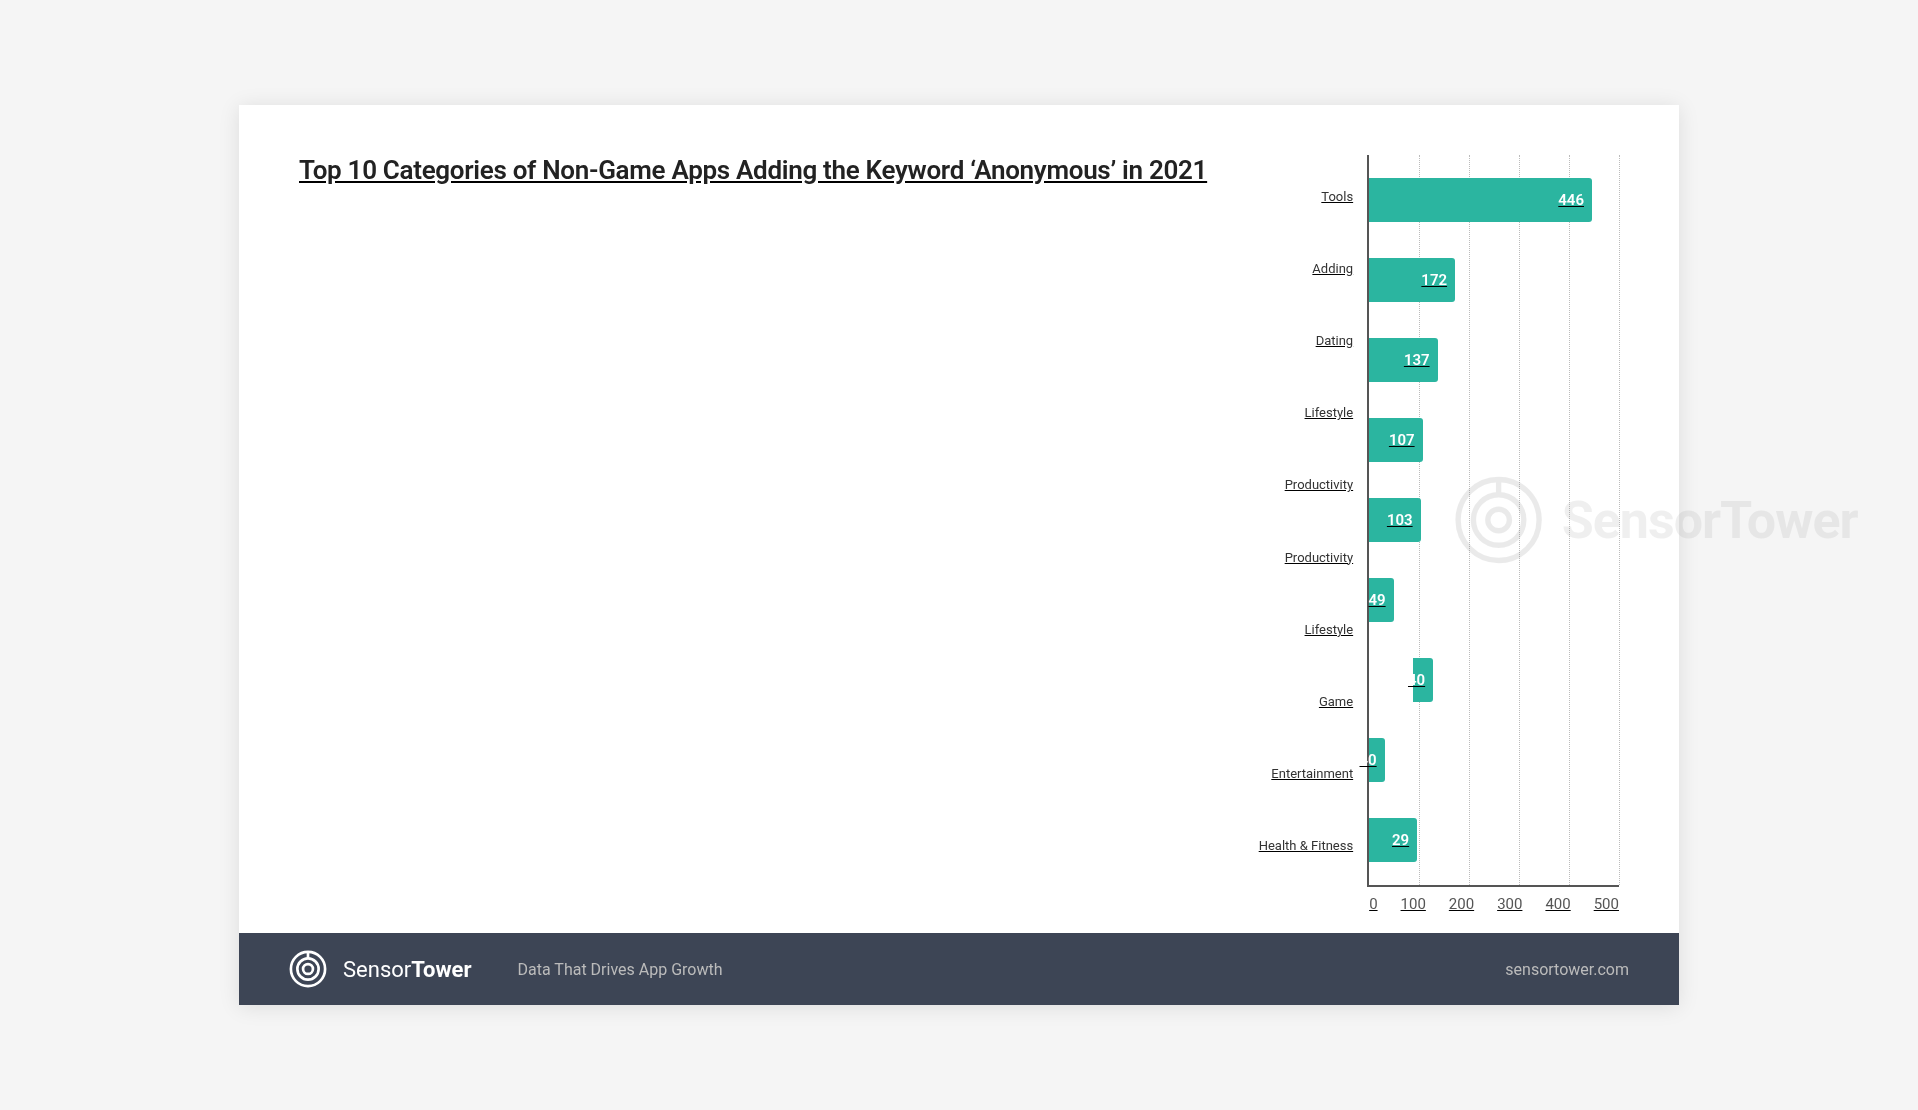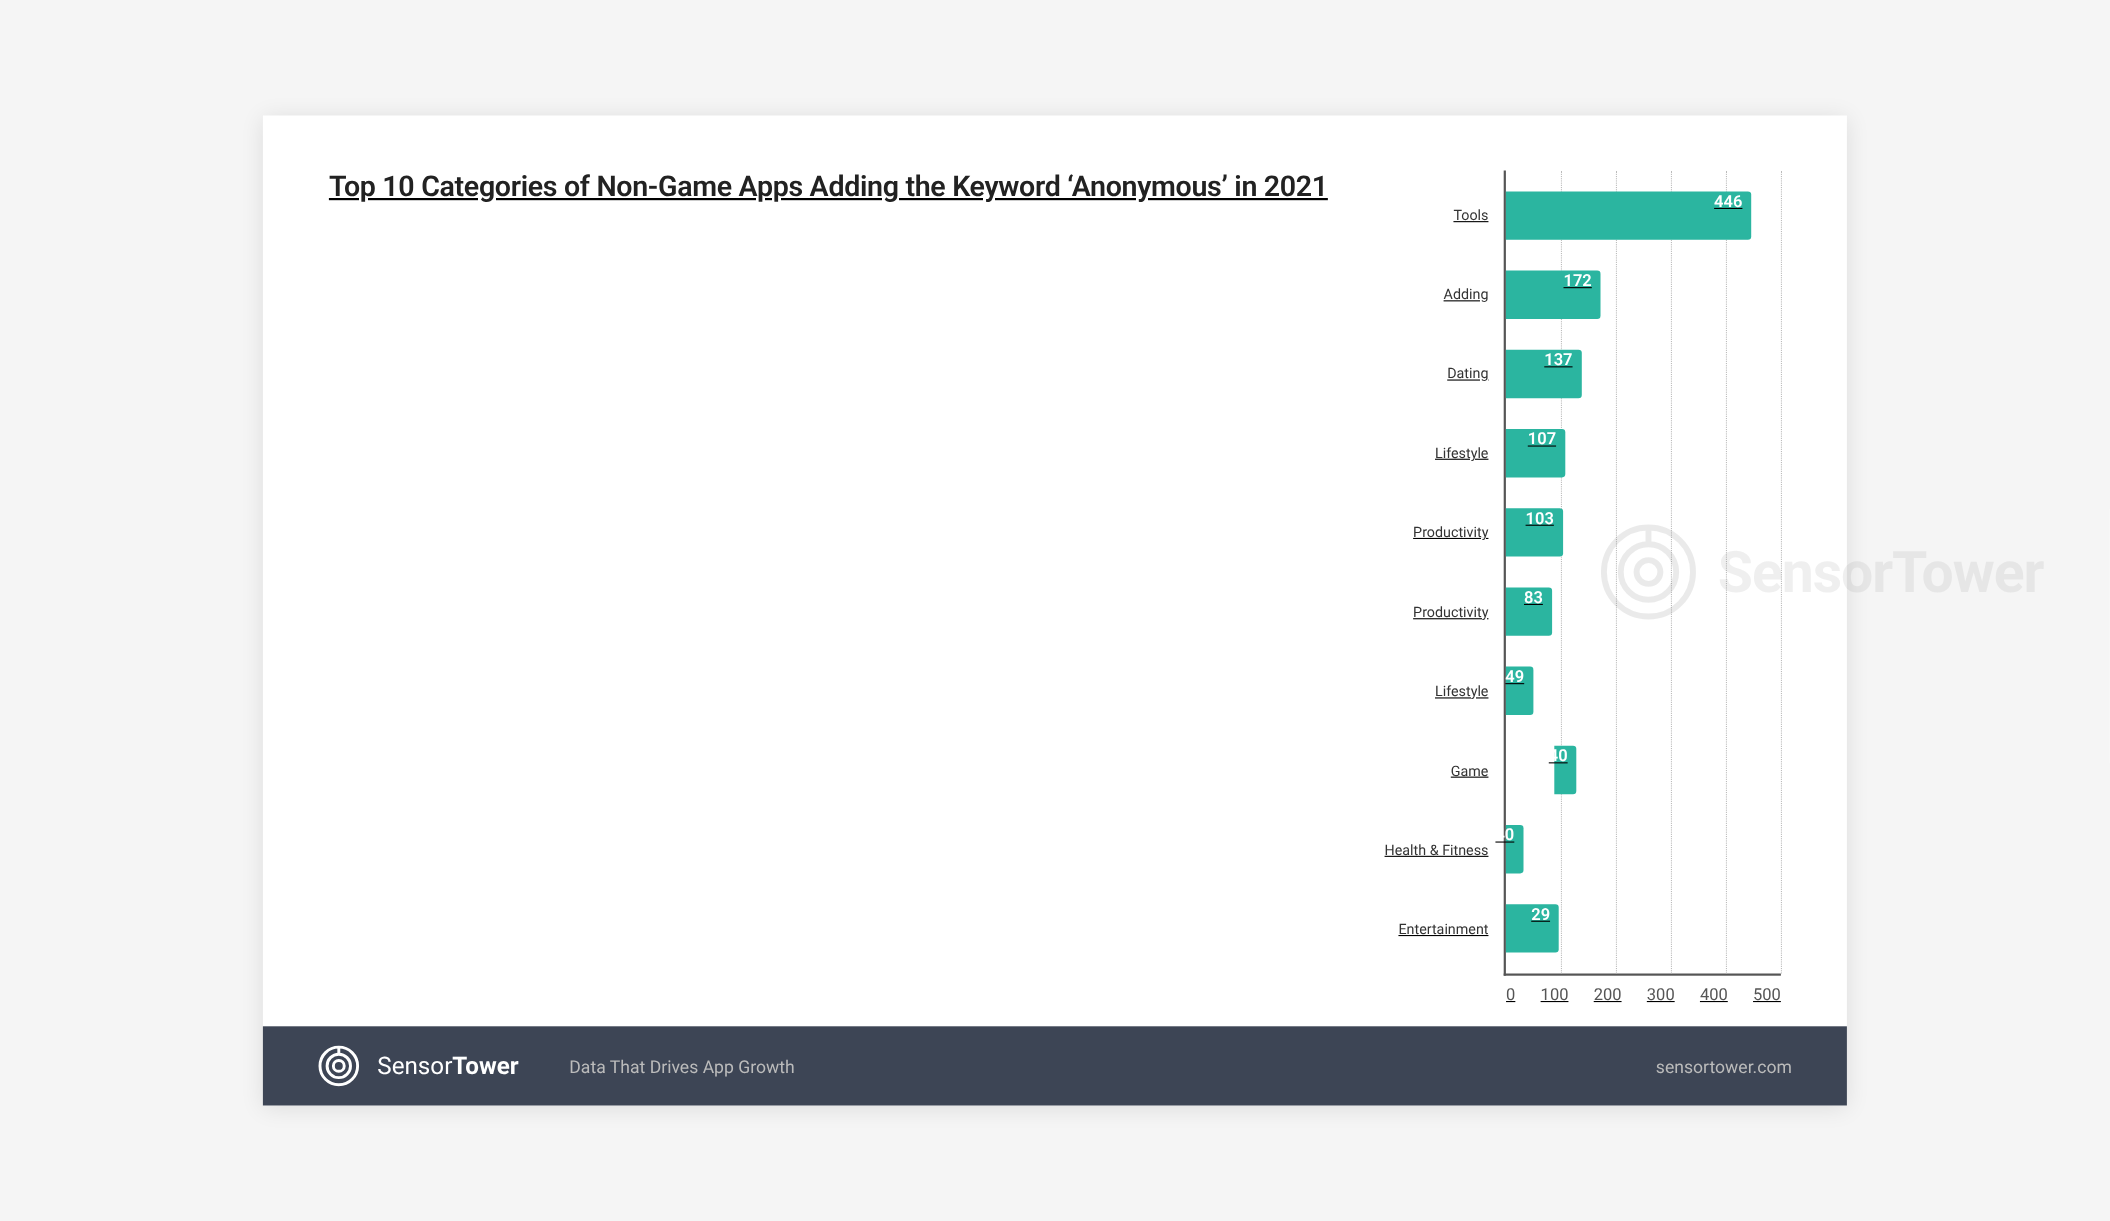--- a/index.html
+++ b/index.html
@@ -99,20 +99,21 @@
     .bar-row {
       display: flex;
       align-items: center;
       height: 60px;
     }
     .bar {
       height: 44px;
       background: #2bb5a0;
       border-radius: 0 3px 3px 0;
       display: flex;
+      align-items: center;
       justify-content: flex-end;
       position: relative;
       min-width: 2px;
     }
     .bar-value {
       color: #fff;
       font-size: 15px;
       font-weight: 600;
       padding-right: 8px;
       white-space: nowrap;
@@ -202,22 +203,22 @@
       <div class="chart-inner">
         <div class="y-labels" id="y-labels">
             <div class="y-label">Tools</div>
             <div class="y-label">Adding</div>
             <div class="y-label">Dating</div>
             <div class="y-label">Lifestyle</div>
             <div class="y-label">Productivity</div>
             <div class="y-label">Productivity</div>
             <div class="y-label">Lifestyle</div>
             <div class="y-label">Game</div>
+            <div class="y-label">Entertainment</div>
             <div class="y-label">Health &amp; Fitness</div>
-            <div class="y-label">Entertainment</div>
           </div>
         <div class="bars-container">
           <div class="grid-lines" id="grid-lines">
               <div class="grid-line" style="left: 20%;"></div>
               <div class="grid-line" style="left: 40%;"></div>
               <div class="grid-line" style="left: 60%;"></div>
               <div class="grid-line" style="left: 80%;"></div>
               <div class="grid-line" style="left: 100%;"></div>
             </div>
           <div class="watermark">
@@ -248,25 +249,20 @@
                 </div>
               </div>
               <div class="bar-row">
                 <div class="bar" style="width: 21.4%;">
                   <span class="bar-value">107</span>
                 </div>
               </div>
               <div class="bar-row">
                 <div class="bar" style="width: 20.6%;">
                   <span class="bar-value">103</span>
-                </div>
-              </div>
-              <div class="bar-row">
-                <div class="bar" style="width: 16.6%;">
-                  <span class="bar-value">83</span>
                 </div>
               </div>
               <div class="bar-row">
                 <div class="bar" style="width: 9.8%;">
                   <span class="bar-value">49</span>
                 </div>
               </div>
               <div class="bar-row">
                 <div class="bar" style="width: 8%; margin-left: 44px;">
                   <span class="bar-value">40</span>

